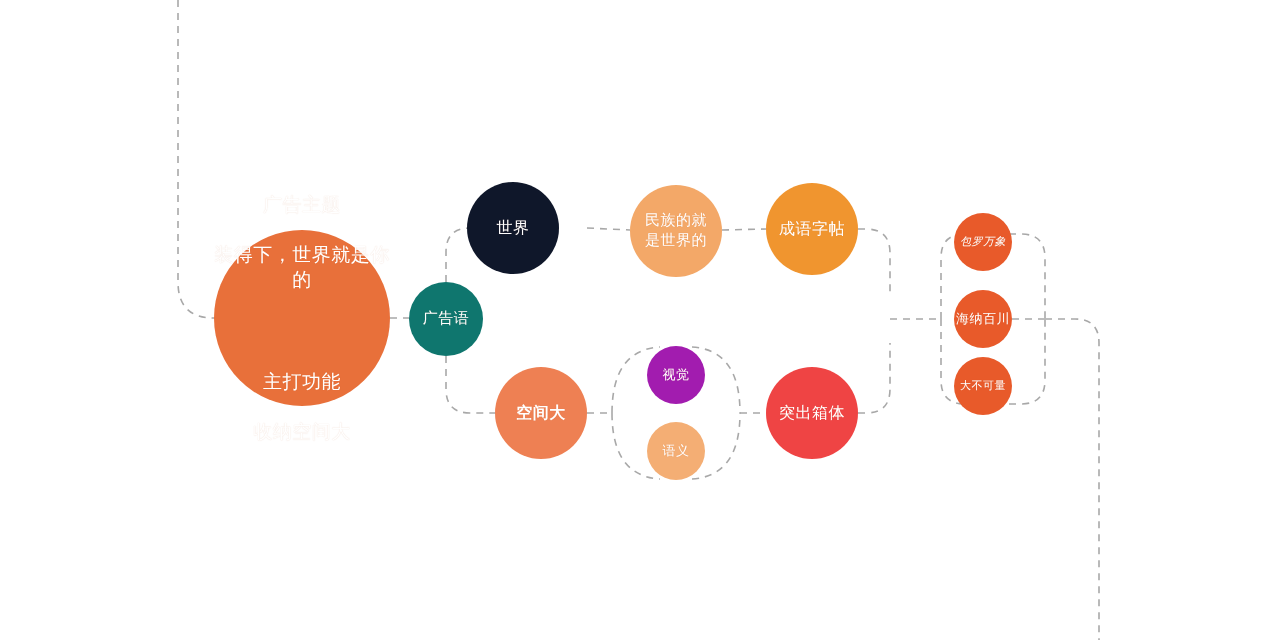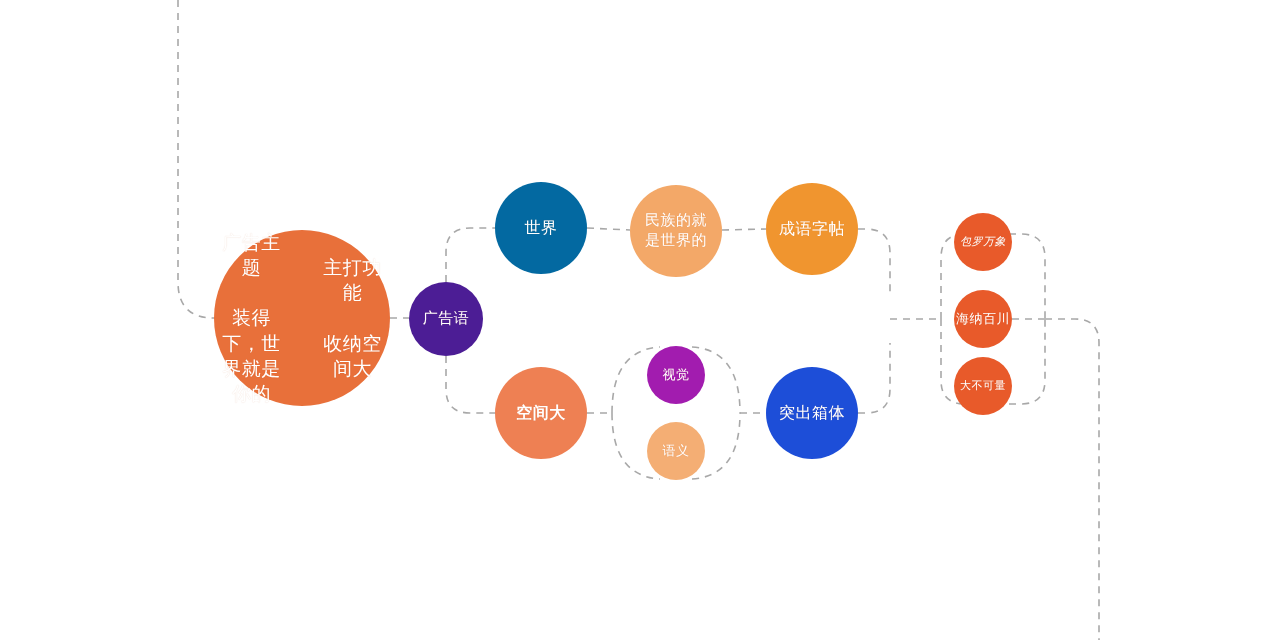--- a/index.html
+++ b/index.html
@@ -40,21 +40,21 @@
   }
   .node-label {
     display: block;
     width: 100%;
     white-space: pre-line;
     text-shadow: 0 0 1px rgba(190,90,40,0.25);
   }
   .n-root { }
   .root-stack {
     display: flex;
-    flex-direction: row;
+    flex-direction: column;
     align-items: center;
     justify-content: center;
     width: 100%;
     gap: 26px;
   }
   .root-block { width: 100%; }
 </style>
 </head>
 <body>
 
@@ -104,25 +104,25 @@
         <span class="node-label">广告主题</span>
         <span class="node-label">装得下，世界就是你的</span>
       </div>
       <div class="root-block">
         <span class="node-label">主打功能</span>
         <span class="node-label">收纳空间大</span>
       </div>
     </div>
   </div>
 
-  <div class="node" style="left:409px; top:282px; width:74px; height:74px; background:#4c1d95; font-size:15px;">
+  <div class="node" style="left:409px; top:282px; width:74px; height:74px; background:#0f766e; font-size:15px;">
     <span class="node-label">广告语</span>
   </div>
 
-  <div class="node" style="left:495px; top:182px; width:92px; height:92px; background:#0369a1; font-size:16px;">
+  <div class="node" style="left:467px; top:182px; width:92px; height:92px; background:#0f172a; font-size:16px;">
     <span class="node-label">世界</span>
   </div>
 
   <div class="node" style="left:630px; top:185px; width:92px; height:92px; background:#F3A868; font-size:15px;">
     <span class="node-label">民族的就
 是世界的</span>
   </div>
 
   <div class="node" style="left:766px; top:183px; width:92px; height:92px; background:#F0952F; font-size:16px;">
     <span class="node-label">成语字帖</span>
@@ -133,21 +133,21 @@
   </div>
 
   <div class="node" style="left:647px; top:346px; width:58px; height:58px; background:#a21caf; font-size:13px;">
     <span class="node-label">视觉</span>
   </div>
 
   <div class="node" style="left:647px; top:422px; width:58px; height:58px; background:#F4AE74; font-size:13px;justify-content:center;">
     <span class="node-label">语义</span>
   </div>
 
-  <div class="node" style="left:766px; top:367px; width:92px; height:92px; background:#1d4ed8; font-size:16px;">
+  <div class="node" style="left:766px; top:367px; width:92px; height:92px; background:#ef4444; font-size:16px;">
     <span class="node-label">突出箱体</span>
   </div>
 
   <div class="node" style="left:954px; top:213px; width:58px; height:58px; background:#E85A2A; font-size:11px;font-style:italic;">
     <span class="node-label">包罗万象</span>
   </div>
 
   <div class="node" style="left:954px; top:290px; width:58px; height:58px; background:#E85A2A; font-size:13px;">
     <span class="node-label">海纳百川</span>
   </div>

